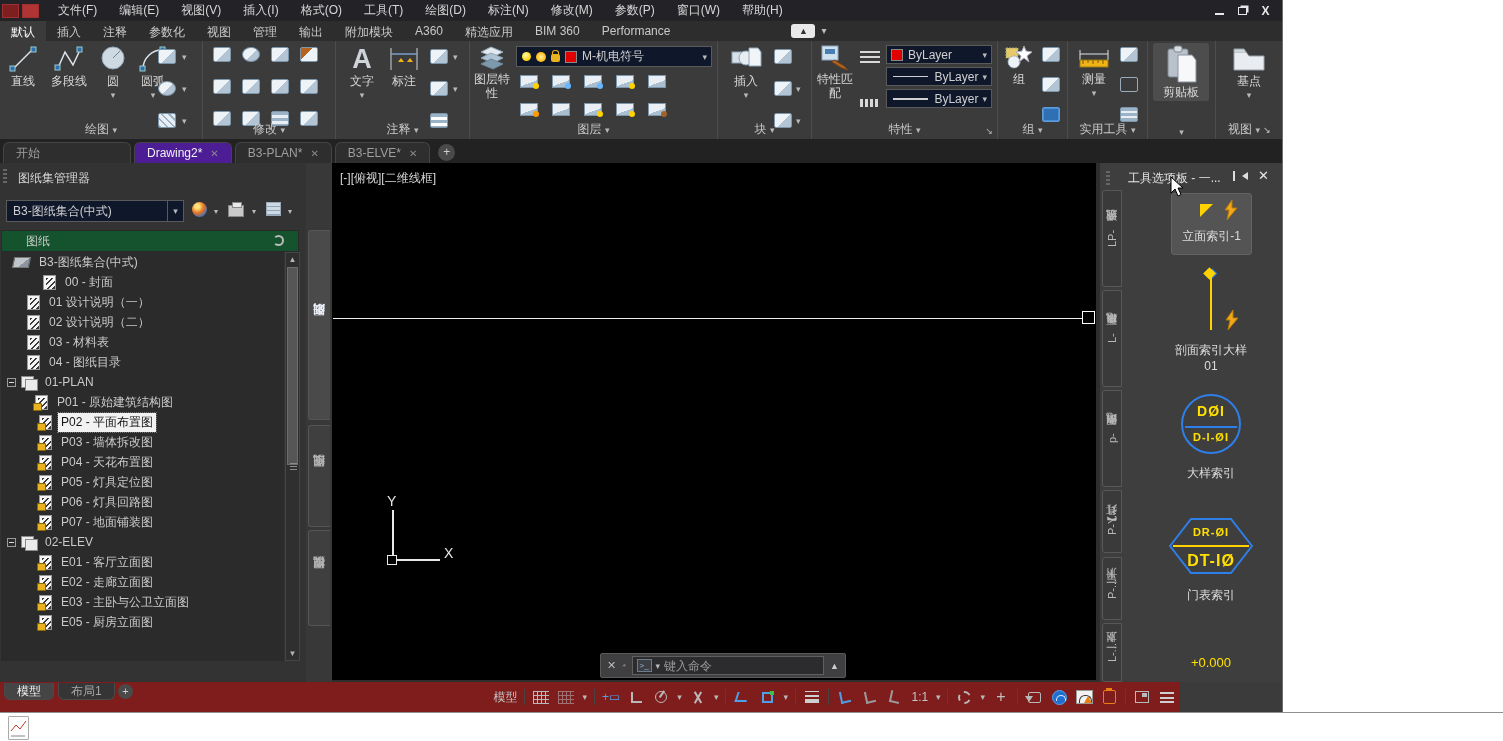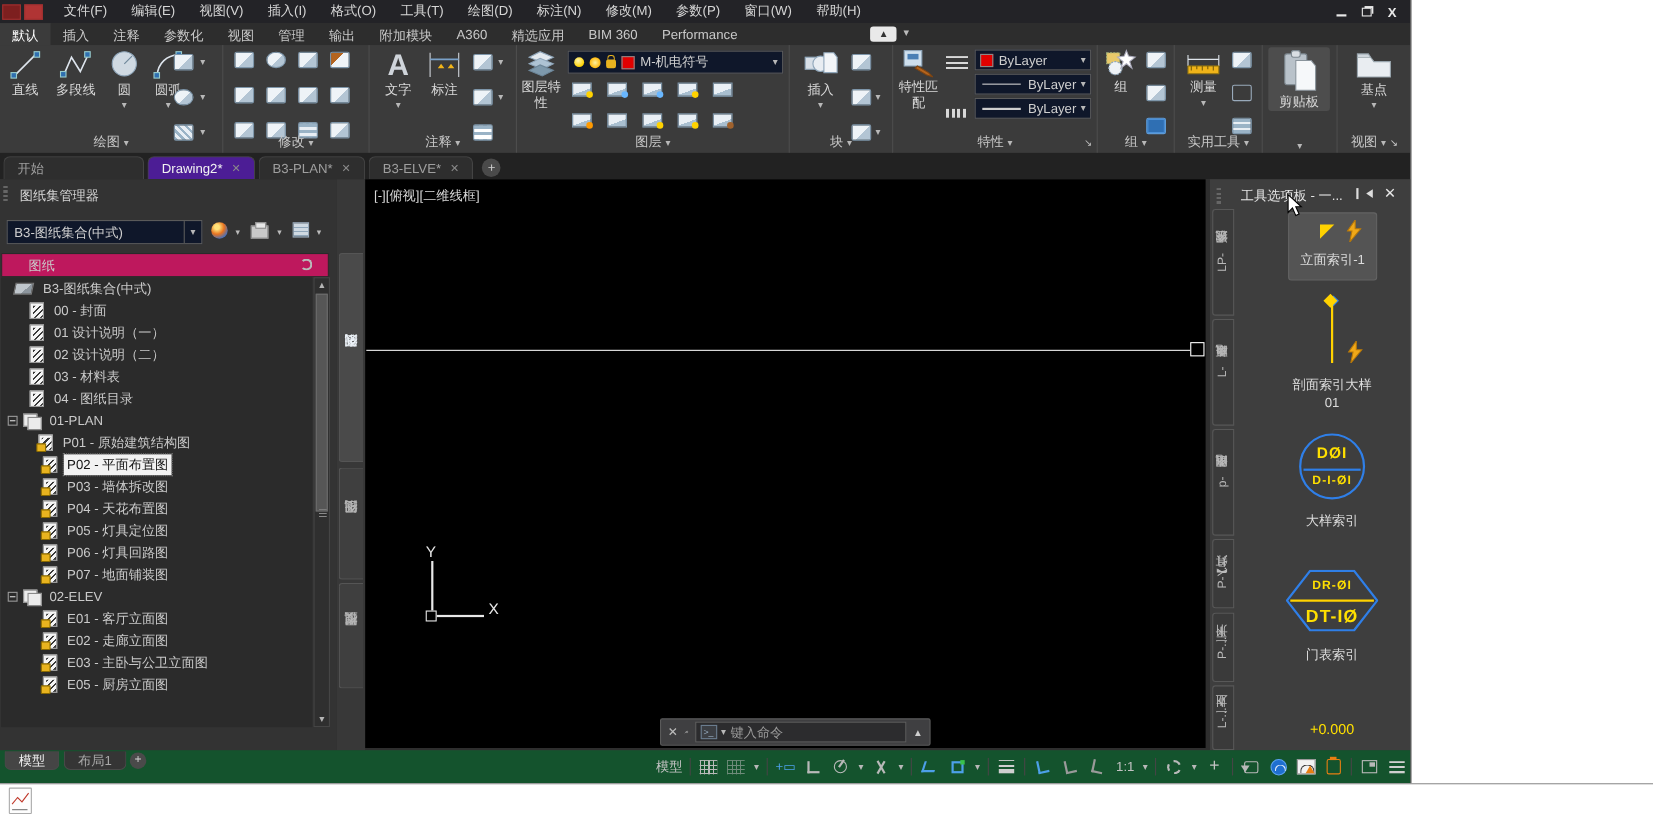--- a/index.html
+++ b/index.html
@@ -64,21 +64,21 @@
   .ssm-title{position:absolute;left:0;top:4px;width:100%;height:22px;display:flex;align-items:center;padding-left:18px;color:#d6d6d6}
   .grip-v{position:absolute;left:3px;top:6px;width:4px;height:16px;background:repeating-linear-gradient(#666 0 2px,transparent 2px 4px)}
   .ssm-combo{position:absolute;left:6px;top:37px;width:178px;height:22px}
   .ssm-combo .arrbox{width:16px;height:100%;border-left:1px solid #5a5a5a;display:flex;align-items:center;justify-content:center}
   .tbtn{position:absolute;top:39px;width:18px;height:18px}
   .sphere{width:15px;height:15px;border-radius:50%;background:radial-gradient(circle at 35% 30%,#ffe27a 15%,#e8731f 45%,#2f6fd0 80%)}
   .printer{width:16px;height:12px;background:#c9c9c9;border:1px solid #888;position:relative;margin-top:3px}
   .printer::before{content:"";position:absolute;left:3px;top:-4px;width:8px;height:4px;background:#e8e8e8;border:1px solid #888}
   .detailic{width:15px;height:14px;border:1px solid #9ab;background:repeating-linear-gradient(#cfd9e2 0 3px,#8fa6ba 3px 4px)}
   .ddarr{position:absolute;top:44px;font-size:8px;color:#bbb}
-  .listhdr{position:absolute;left:1px;top:67px;width:298px;height:22px;background:#be185d;border:1px solid #2a2a2a;display:flex;align-items:center;padding-left:24px}
+  .listhdr{position:absolute;left:1px;top:67px;width:298px;height:22px;background:#14532d;border:1px solid #2a2a2a;display:flex;align-items:center;padding-left:24px}
   .refresh{position:absolute;right:14px;top:4px;width:11px;height:11px;border:2px solid #b9b9b9;border-radius:50%;border-left-color:transparent}
   .tree{position:absolute;left:1px;top:89px;width:283px;height:409px;background:#2b2b2b;overflow:hidden}
   .trow{height:20px;display:flex;align-items:center;gap:6px;white-space:nowrap}
   .trow .lbl{padding:1px 3px}
   .trow.sel .lbl{background:#f2f2f2;color:#141414;outline:1px dotted #777}
   .pg{width:13px;height:15px;background:#f5f5f5;border:1px solid #9a9a9a;position:relative;flex:none;background-image:repeating-linear-gradient(135deg,#3a3a3a 0 1.5px,transparent 1.5px 4px);background-size:9px 11px;background-position:2px 2px;background-repeat:no-repeat}
   .pg.lk::after{content:"";position:absolute;left:-3px;bottom:-2px;width:7px;height:6px;background:#e8b31f;border:1px solid #8a6a00;border-radius:1px}
   .stack{width:16px;height:13px;position:relative;flex:none}
   .stack::before,.stack::after{content:"";position:absolute;width:11px;height:10px;background:#ececec;border:1px solid #8a8a8a}
   .stack::before{left:0;top:0}.stack::after{left:4px;top:3px}
@@ -128,21 +128,21 @@
   .p-line{position:absolute;left:71px;top:114px;width:2px;height:53px;background:#ffd200}
   .p-di{position:absolute;left:66px;top:106px;width:9px;height:9px;background:#ffd200;transform:rotate(45deg);box-shadow:2px -2px 0 -1px #2f7fe8}
   .plbl{position:absolute;left:0;width:100%;text-align:center;color:#dcdcdc}
   .p-circle{position:absolute;left:42px;top:231px;width:60px;height:60px;border:2px solid #2f7fe8;border-radius:50%}
   .p-cdiv{position:absolute;left:46px;top:263px;width:52px;height:0;border-top:2px solid #2f7fe8}
   .symtxt{position:absolute;left:0;width:100%;text-align:center;color:#ffe000;font-weight:bold;letter-spacing:1px}
   .p-hex{position:absolute;left:30px;top:355px}
   .p-elev{position:absolute;left:0;top:492px;width:100%;text-align:center;color:#ffe000;font-size:13px}
 
   
-  .statusbar{position:absolute;left:0;top:682px;width:1283px;height:30px;background:#14532d;color:#c2c2c2;font-size:12px}
+  .statusbar{position:absolute;left:0;top:682px;width:1180px;height:30px;background:#7f1d1d;color:#c2c2c2;font-size:12px}
   .ltab{position:absolute;top:1px;height:17px;padding:0 12px;display:flex;align-items:center;background:#353535;color:#a8a8a8;border-radius:0 0 6px 6px;border:1px solid #4a4a4a;border-top:none}
   .ltab.active{background:#454545;color:#f0f0f0}
   .laddtab{position:absolute;top:2px;width:15px;height:15px;border-radius:50%;background:#4a4a4a;text-align:center;line-height:14px;font-size:11px;color:#cfcfcf}
   .sbrow{position:absolute;right:4px;top:4px;height:22px;display:flex;align-items:center;gap:7px}
   .si{position:relative;min-width:18px;height:18px;display:inline-flex;align-items:center;justify-content:center;color:#c2c2c2}
   .si.blue{color:#4da0e8}
   .sep{width:1px;height:16px;background:#454545}
   .gridic{width:16px;height:13px;background:repeating-linear-gradient(90deg,#b9b9b9 0 1px,transparent 1px 4px),repeating-linear-gradient(#b9b9b9 0 1px,transparent 1px 4px)}
   .gridic.dim{opacity:.55}
   .orthoic{width:11px;height:11px;border-left:2px solid #b9b9b9;border-bottom:2px solid #b9b9b9}
@@ -528,21 +528,21 @@
       <div class="listhdr">
         <span>图纸</span>
         <div class="refresh"></div>
       </div>
 
       <div class="tree">
         <div class="trow" style="padding-left:12px">
             <div class="setic"></div>
             <span class="lbl">B3-图纸集合(中式)</span>
           </div>
-        <div class="trow" style="padding-left:26px">
+        <div class="trow" style="padding-left:42px">
             <div class="pg"></div>
             <span class="lbl">00 - 封面</span>
           </div>
         <div class="trow" style="padding-left:26px">
             <div class="pg"></div>
             <span class="lbl">01 设计说明（一）</span>
           </div>
         <div class="trow" style="padding-left:26px">
             <div class="pg"></div>
             <span class="lbl">02 设计说明（二）</span>

